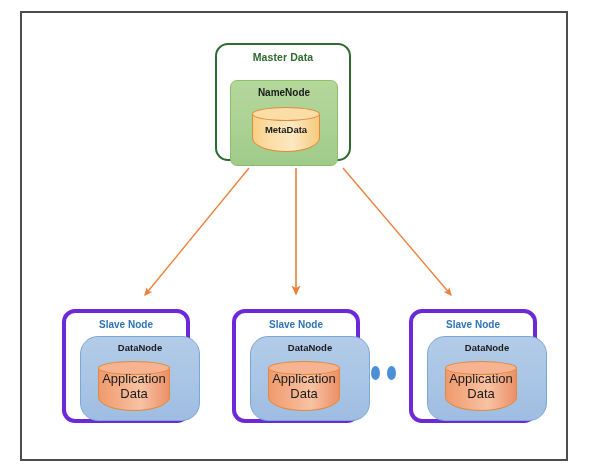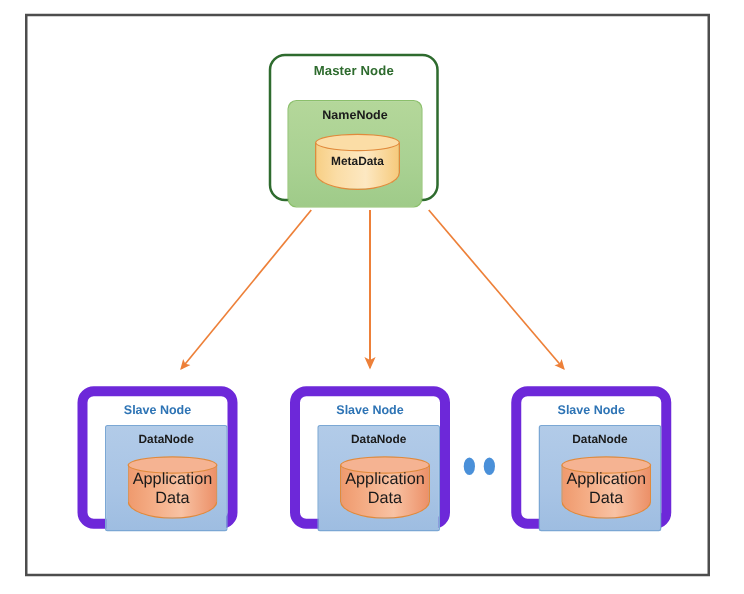--- a/index.html
+++ b/index.html
@@ -145,43 +145,43 @@
     width: 72px;
     height: 50px;
   }
 
   
   .slave-node {
     position: absolute;
     top: 309px;
     width: 128px;
     height: 114px;
-    border: 8px solid #6d28d9;
+    border: 4px solid #6d28d9;
     border-radius: 13px;
     background: #ffffff;
     box-sizing: border-box;
   }
   .slave-title {
     position: absolute;
     top: 6px;
     left: 0;
     width: 100%;
     text-align: center;
     font-size: 10px;
     font-weight: bold;
     color: #2e74b5;
   }
   .datanode-box {
     position: absolute;
     left: 14px;
     top: 23px;
-    width: 98px;
+    width: 120px;
     height: 85px;
     border: 1px solid #7ba7d4;
-    border-radius: 2px;
+    border-radius: 18px;
     background: linear-gradient(180deg,#b2cbe8 0%, #a8c4e5 60%, #9ebde1 100%);
     box-sizing: border-box;
   }
   .datanode-title {
     position: absolute;
     top: 5px;
     left: 0;
     width: 100%;
     text-align: center;
     font-size: 9.5px;
@@ -234,21 +234,21 @@
       <marker id="ah" markerWidth="7" markerHeight="7" refX="5.2" refY="3.2" orient="auto" markerUnits="strokeWidth">
         <path d="M0,0.4 L6.2,3.2 L0,6 L1.4,3.2 Z" fill="#ED8039"></path>
       </marker>
     </defs>
     <line x1="249" y1="168" x2="145" y2="295" stroke="#ED8039" stroke-width="1.35" marker-end="url(#ah)"></line>
     <line x1="296" y1="168" x2="296" y2="294" stroke="#ED8039" stroke-width="1.6" marker-end="url(#ah)"></line>
     <line x1="343" y1="168" x2="451" y2="295" stroke="#ED8039" stroke-width="1.35" marker-end="url(#ah)"></line>
   </svg>
 
   <div class="master-node">
-    <div class="master-title">Master Node</div>
+    <div class="master-title">Master Data</div>
 
     <div class="namenode-box">
       <div class="namenode-title">NameNode</div>
 
       <div class="cylinder cyl-meta metadata-cyl">
         <div class="cyl-body"></div>
         <div class="cyl-top"></div>
         <div class="cyl-label">MetaData</div>
       </div>
     </div>

